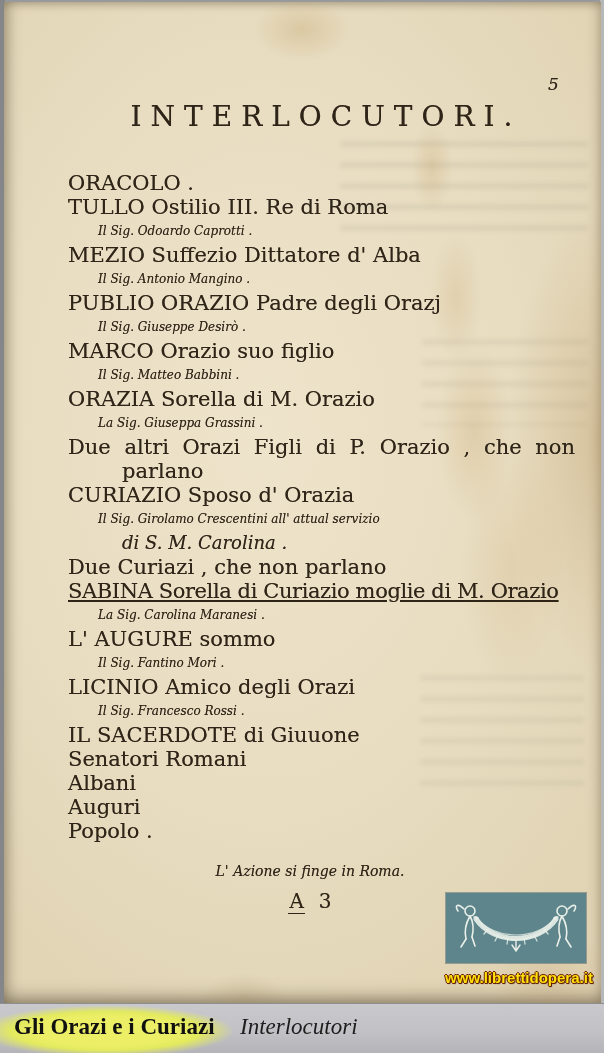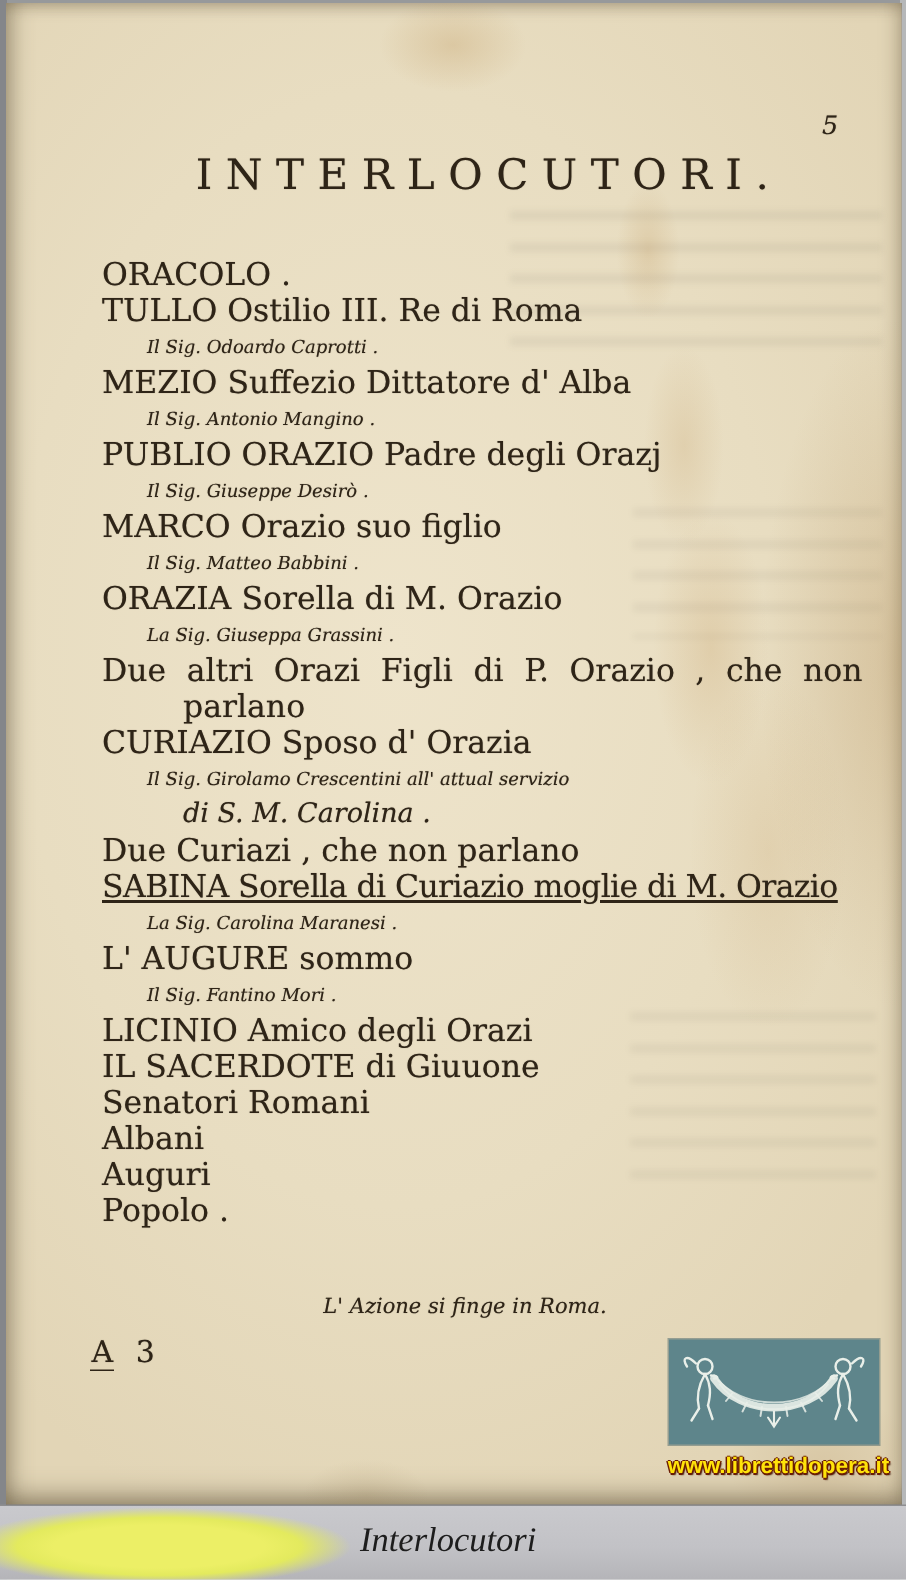--- a/index.html
+++ b/index.html
@@ -57,21 +57,21 @@
   .role       { }
   .role-wide  { word-spacing:7px; }
   .role-tight { letter-spacing:-.4px;text-decoration:underline; }
   .role-cont  { padding-left:54px; }
   .cast       { font-style:italic; font-size:12px; padding-left:30px; }
   .cast-cont  { font-style:italic; font-size:18px; padding-left:54px; }
 
   .stage-note { position:absolute; left:60px; top:863px; width:500px;
     text-align:center; font-style:italic; font-size:14px; }
   .signature-mark { position:absolute; left:60px; top:889px; width:500px;
-    text-align:left; font-size:20px; }
+    text-align:center; font-size:20px; }
   .signature-mark .sig-letter { border-bottom:1.5px solid #2e2417; padding:0 1px; }
   .signature-mark .sig-number { margin-left:14px; }
 
   
   .logo-plate { position:absolute; left:446px; top:893px; width:140px; height:70px;
     background:#5e858b; box-shadow:0 0 0 1px rgba(70,100,105,.5); }
   .logo-plate svg { display:block; width:100%; height:100%; }
   .watermark-url { position:absolute; left:441px; top:969px; width:156px;
     text-align:center; font-family:"Liberation Sans", sans-serif; font-weight:bold;
     font-size:15px; color:#ffe30a; white-space:nowrap;
@@ -122,20 +122,21 @@
       <div class="line role-cont">parlano</div>
       <div class="line role">CURIAZIO Sposo d' Orazia</div>
       <div class="line cast">Il Sig. Girolamo Crescentini all' attual servizio</div>
       <div class="line cast-cont">di S. M. Carolina .</div>
       <div class="line role">Due Curiazi , che non parlano</div>
       <div class="line role-tight">SABINA Sorella di Curiazio moglie di M. Orazio</div>
       <div class="line cast">La Sig. Carolina Maranesi .</div>
       <div class="line role">L' AUGURE sommo</div>
       <div class="line cast">Il Sig. Fantino Mori .</div>
       <div class="line role">LICINIO Amico degli Orazi</div>
+      <div class="line cast">Il Sig. Francesco Rossi .</div>
       <div class="line role">IL SACERDOTE di Giuuone</div>
       <div class="line role">Senatori Romani</div>
       <div class="line role">Albani</div>
       <div class="line role">Auguri</div>
       <div class="line role">Popolo .</div>
     </div>
 
   <div class="stage-note ink">L' Azione si finge in Roma.</div>
 
   <div class="signature-mark ink">
@@ -165,15 +166,16 @@
         <path d="M112,24 C108,24 106,26 110,26 M122,16 C128,10 132,12 128,18"></path>
       </g>
     </svg>
   </div>
 
   <div class="watermark-url">www.librettidopera.it</div>
 
   <div class="footer-bar">
     <div class="footer-highlight"></div>
   </div>
+  <div class="footer-work-title" style="top:1014px; position:absolute;">Gli Orazi e i Curiazi</div>
   <div class="footer-section" style="top:1014px; position:absolute;">Interlocutori</div>
 
 </div>
 
 </body></html>

